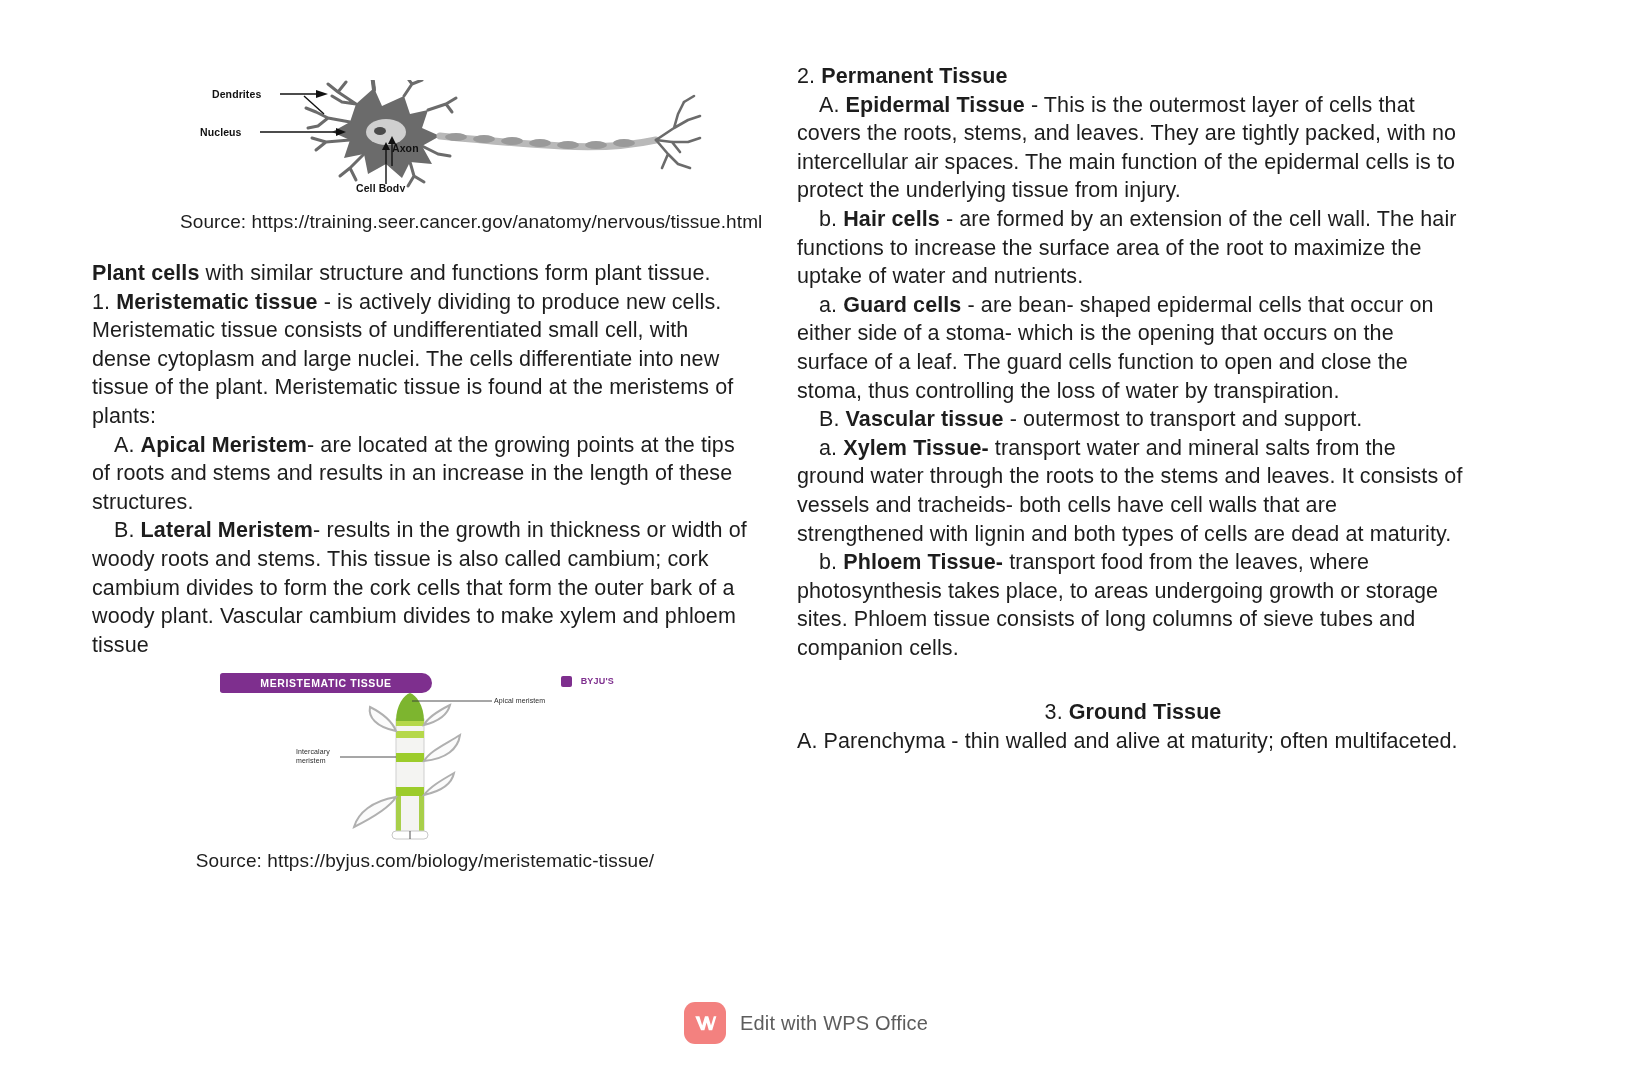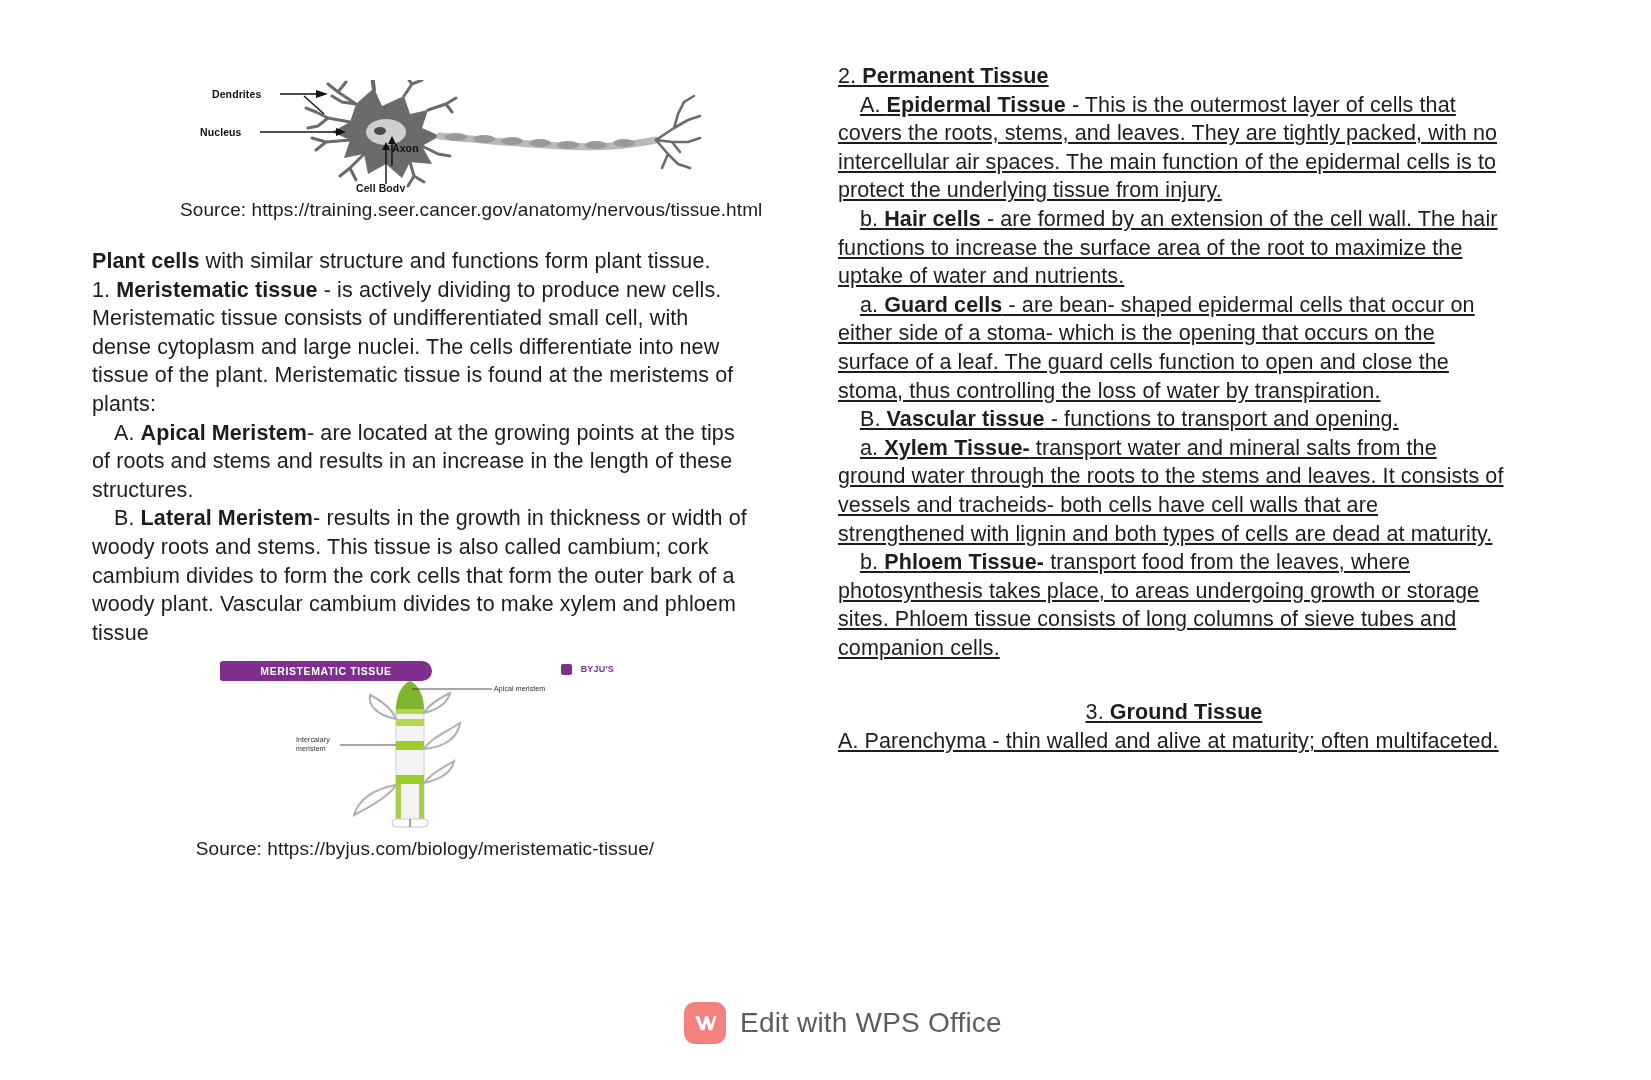--- a/index.html
+++ b/index.html
@@ -25,21 +25,21 @@
   
   .col {
     position: absolute;
     top: 62px;
     font-size: 21.5px;
     line-height: 28.6px;
     color: #1d1d1d;
     letter-spacing: 0.1px;
   }
   .col-left  { left: 92px;  width: 660px; }
-  .col-right { left: 838px; width: 672px; text-decoration: underline; }
+  .col-right { left: 797px; width: 672px; }
 
   p.para {
     margin: 0;
     text-align: left;
   }
   p.indent { text-indent: 22px; }
   b, .b { font-weight: bold; }
 
   
   .fig-neuron {
@@ -55,21 +55,21 @@
     height: 112px;
   }
   .caption {
     font-size: 19px;
     line-height: 24px;
     color: #1d1d1d;
     text-align: center;
     margin: 4px 0 0 0;
     white-space: nowrap;
   }
-  .cap-neuron { margin-top: 0; padding-left: 10px; text-align: center; text-indent: 78px;}
+  .cap-neuron { margin-top: 12px; padding-left: 10px; text-align: center; text-indent: 78px;}
 
   
   .fig-meristem {
     position: relative;
     width: 420px;
     height: 178px;
     margin: 10px 0 0 108px;
   }
   .byju-banner {
     position: absolute;
@@ -121,21 +121,21 @@
   }
   .wps-icon {
     width: 42px; height: 42px;
     background: #f3817f;
     border-radius: 11px;
     display: flex;
     align-items: center;
     justify-content: center;
   }
   .wps-label {
-    font-size: 28px;
+    font-size: 20px;
     color: #5d5d5d;
     letter-spacing: 0.2px;
   }
 </style>
 </head>
 <body>
 
 <div class="page">
 
   <div class="col col-left">
@@ -289,21 +289,21 @@
 
     <p class="para indent">
       <span>b. </span><b>Hair cells</b><span> - are formed by an extension of the cell wall. The hair functions to increase the surface area of the root to maximize the uptake of water and nutrients.</span>
     </p>
 
     <p class="para indent">
       <span>a. </span><b>Guard cells</b><span> - are bean- shaped epidermal cells that occur on either side of a stoma- which is the opening that occurs on the surface of a leaf. The guard cells function to open and close the stoma, thus controlling the loss of water by transpiration.</span>
     </p>
 
     <p class="para indent">
-      <span>B. </span><b>Vascular tissue</b><span> - functions to transport and opening.</span>
+      <span>B. </span><b>Vascular tissue</b><span> - outermost to transport and support.</span>
     </p>
 
     <p class="para indent">
       <span>a. </span><b>Xylem Tissue-</b><span> transport water and mineral salts from the ground water through the roots to the stems and leaves. It consists of vessels and tracheids- both cells have cell walls that are strengthened with lignin and both types of cells are dead at maturity.</span>
     </p>
 
     <p class="para indent">
       <span>b. </span><b>Phloem Tissue-</b><span> transport food from the leaves, where photosynthesis takes place, to areas undergoing growth or storage sites. Phloem tissue consists of long columns of sieve tubes and companion cells.</span>
     </p>
 

